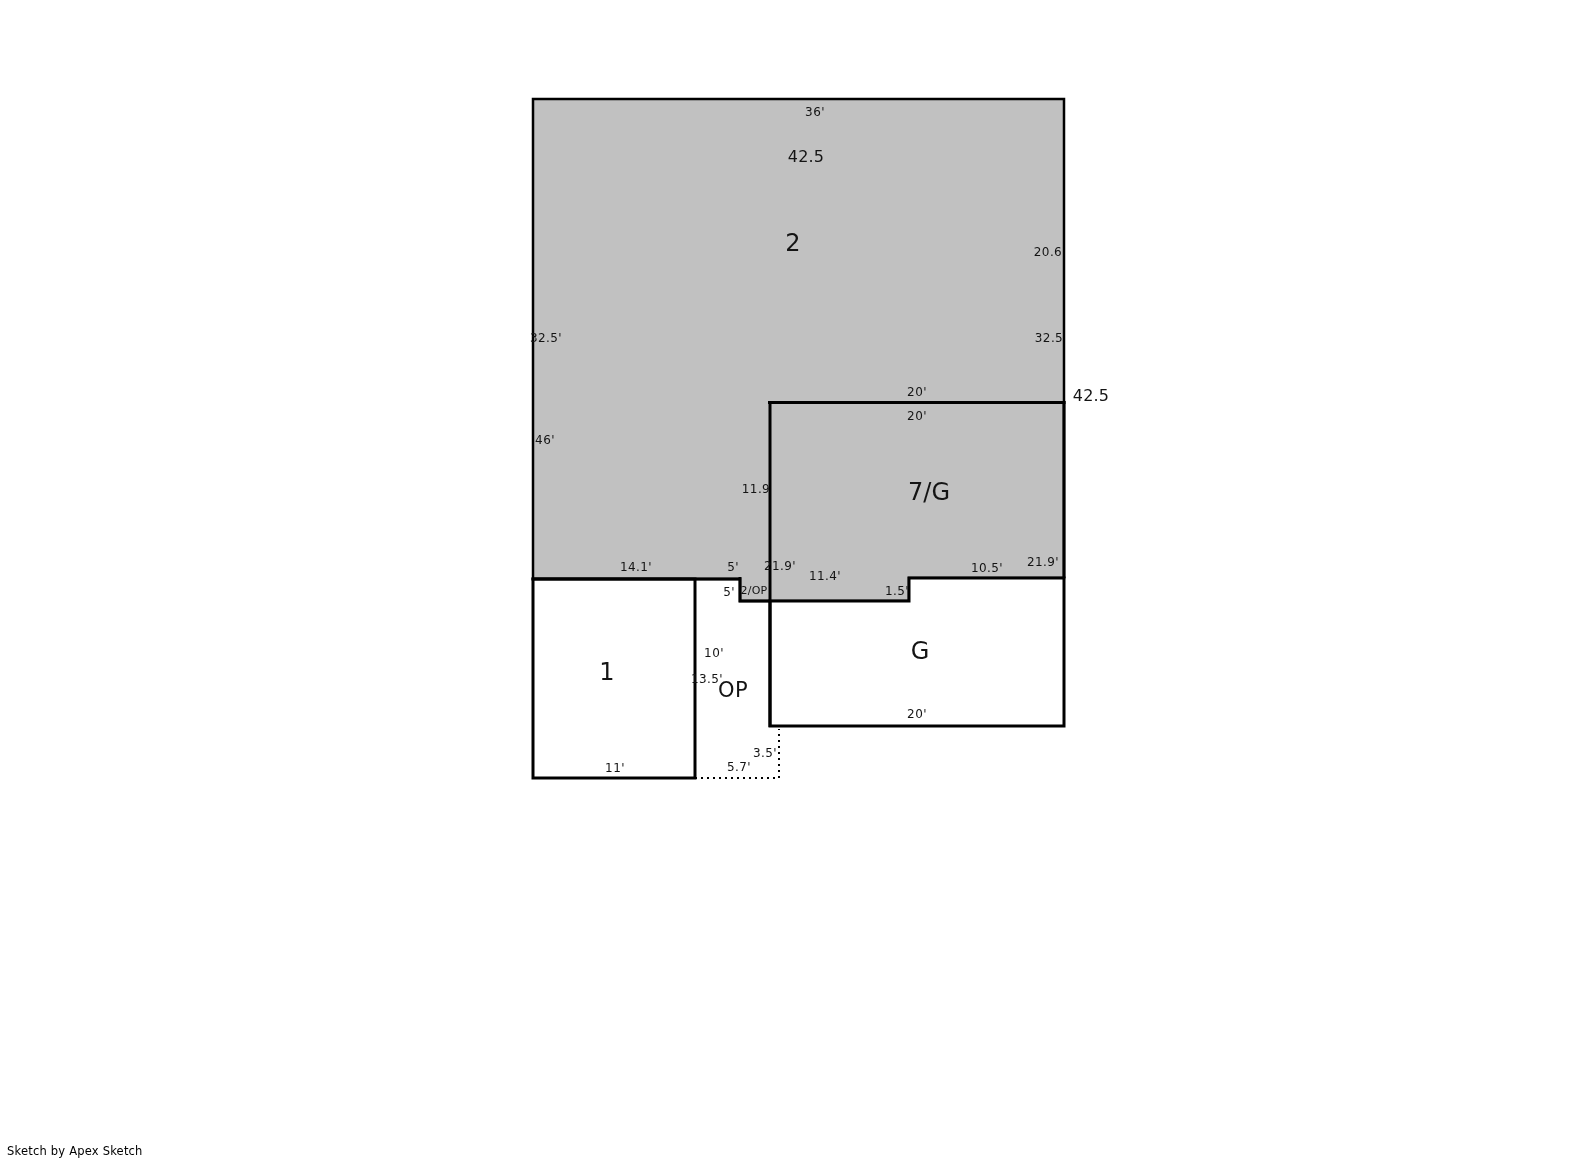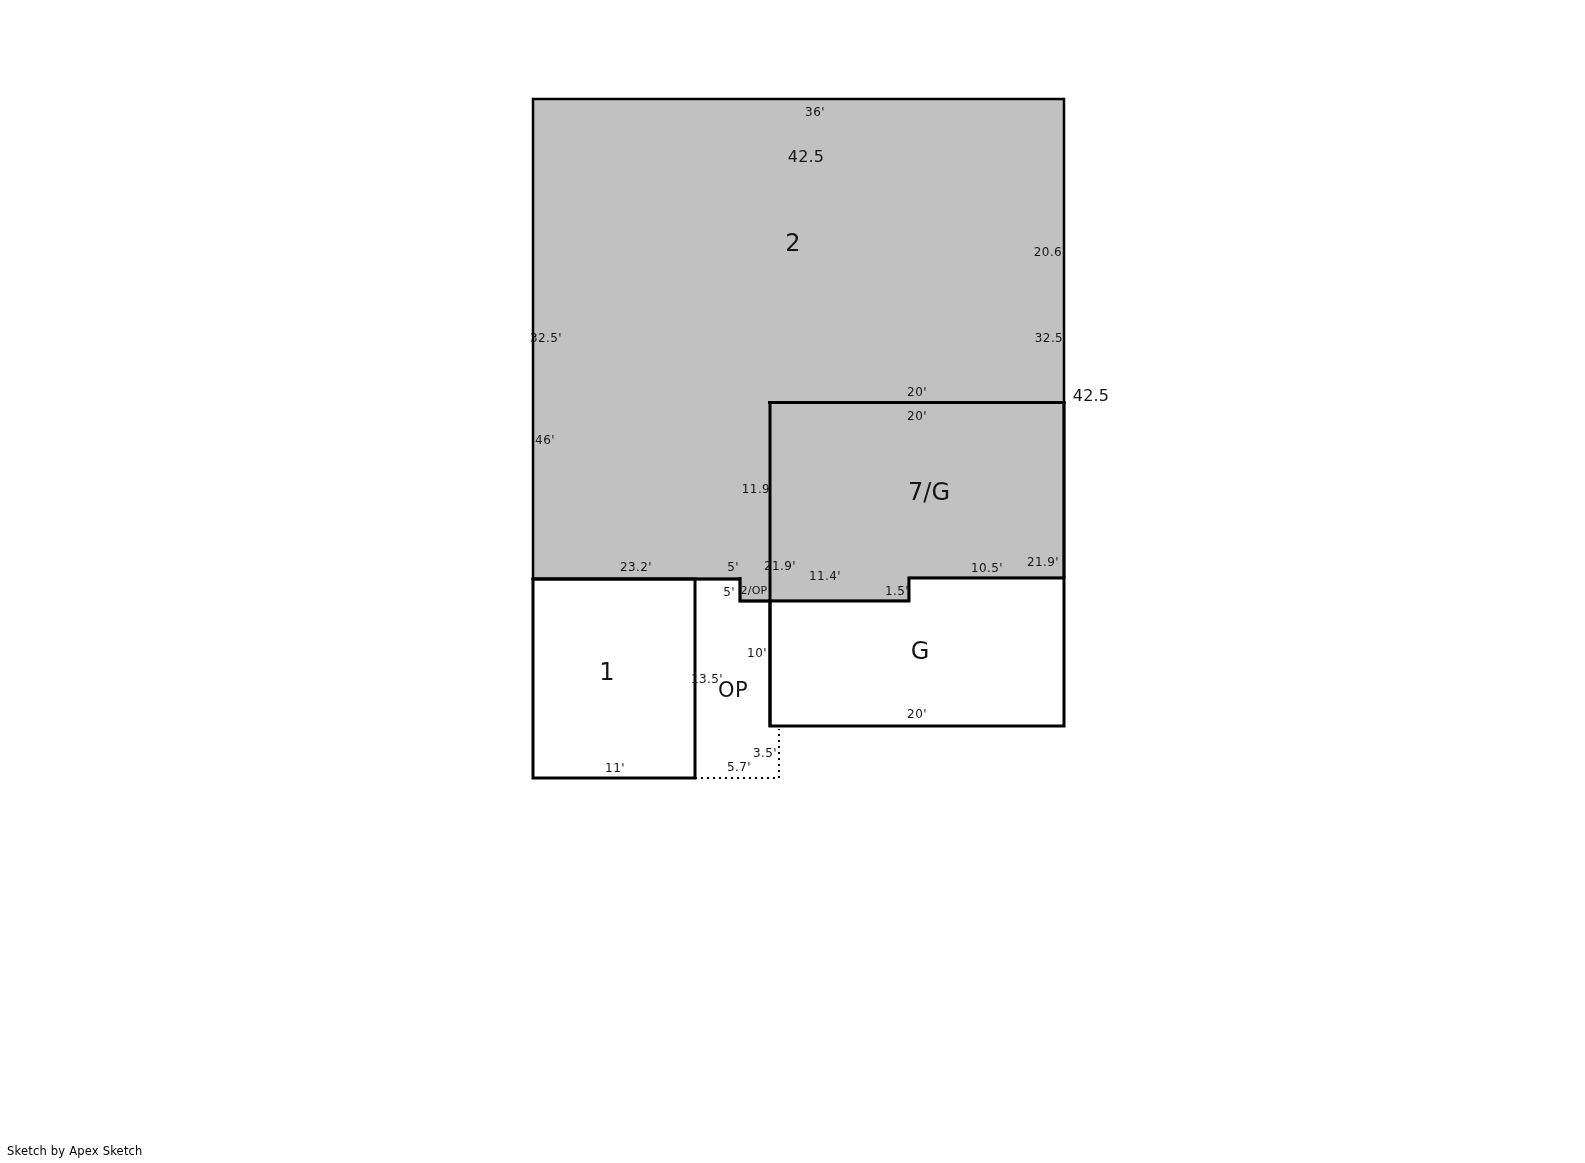--- a/index.html
+++ b/index.html
@@ -53,29 +53,29 @@
   <div class="lbl" style="left:799px;top:112px;margin-left:16px;">36'</div>
   <div class="lbl md" style="left:806px;top:157px;">42.5</div>
   <div class="lbl" style="left:1048px;top:252px;">20.6</div>
   <div class="lbl" style="left:546px;top:338px;">32.5'</div>
   <div class="lbl" style="left:1049px;top:338px;">32.5</div>
   <div class="lbl" style="left:917px;top:392px;">20'</div>
   <div class="lbl md" style="left:1091px;top:396px;">42.5</div>
   <div class="lbl" style="left:917px;top:416px;">20'</div>
   <div class="lbl" style="left:545px;top:440px;">46'</div>
   <div class="lbl" style="left:756px;top:489px;">11.9</div>
-  <div class="lbl" style="left:636px;top:567px;">23.2'</div>
+  <div class="lbl" style="left:636px;top:567px;">14.1'</div>
   <div class="lbl" style="left:733px;top:567px;">5'</div>
   <div class="lbl" style="left:780px;top:566px;">21.9'</div>
   <div class="lbl" style="left:987px;top:568px;">10.5'</div>
   <div class="lbl" style="left:1043px;top:562px;">21.9'</div>
   <div class="lbl" style="left:729px;top:592px;">5'</div>
   <div class="lbl" style="left:825px;top:576px;">11.4'</div>
   <div class="lbl" style="left:897px;top:591px;">1.5'</div>
-  <div class="lbl" style="left:757px;top:653px;">10'</div>
+  <div class="lbl" style="left:714px;top:653px;">10'</div>
   <div class="lbl" style="left:707px;top:679px;">13.5'</div>
   <div class="lbl" style="left:917px;top:714px;">20'</div>
   <div class="lbl" style="left:765px;top:753px;">3.5'</div>
   <div class="lbl" style="left:739px;top:767px;">5.7'</div>
   <div class="lbl" style="left:615px;top:768px;">11'</div>
 
   <div class="credit">Sketch by Apex Sketch</div>
 
 </div>
 

